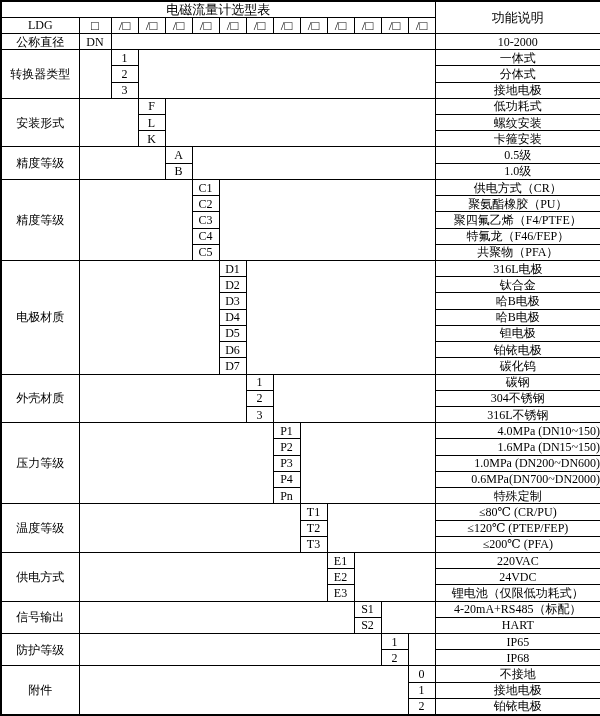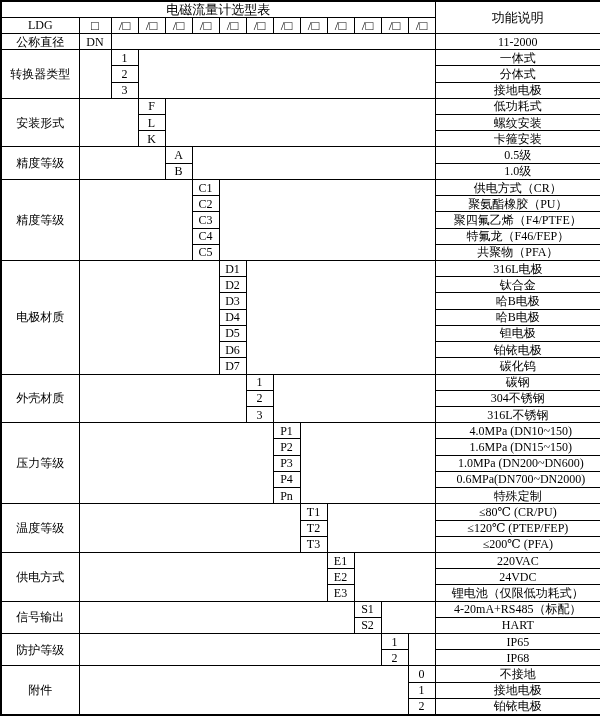--- a/index.html
+++ b/index.html
@@ -22,21 +22,21 @@
     text-align:center;
     vertical-align:middle;
     padding:0;
     overflow:hidden;
     white-space:nowrap;
   }
   tr { height:16px; }
   td.title { font-size:13px; }
   td.deschead { font-size:13px;font-family:Liberation Serif, serif; }
   td.box { font-size:13px; }
-  td.desc.left { text-align:center; padding-left:6px; }
+  td.desc.left { text-align:right; padding-left:6px; }
 </style>
 </head>
 <body>
 
 <table class="sel">
   <colgroup>
     <col style="width:78px">
     <col style="width:32px">
     <col style="width:27px">
       <col style="width:27px">
@@ -72,21 +72,21 @@
         <td class="box">/□</td>
         <td class="box">/□</td>
         <td class="box">/□</td>
         <td class="box">/□</td>
       </tr>
 
   <tr>
         <td class="cat" rowspan="1">公称直径</td>
         <td class="code">DN</td>
         <td class="blank" rowspan="1" colspan="12"></td>
-        <td class="desc">11-2000</td>
+        <td class="desc">10-2000</td>
       </tr>
       <tr>
         <td class="cat" rowspan="3">转换器类型</td>
         <td class="blank" rowspan="3" colspan="1"></td>
         <td class="code">1</td>
         <td class="blank" rowspan="3" colspan="11"></td>
         <td class="desc">一体式</td>
       </tr>
       <tr>
         <td class="code">2</td>

